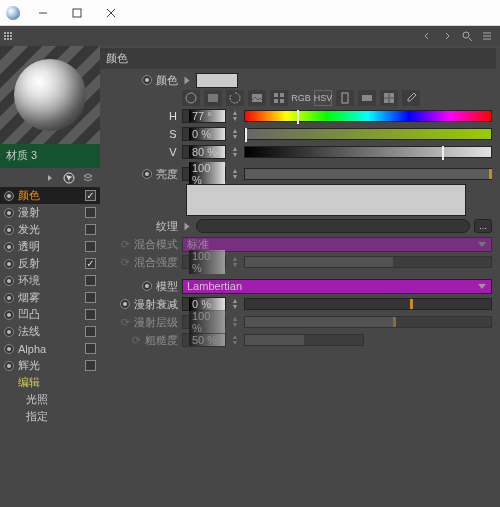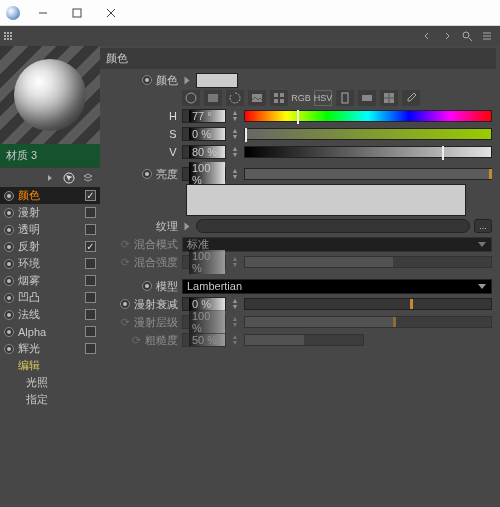--- a/index.html
+++ b/index.html
@@ -62,21 +62,21 @@
 
   .pctbar { flex:1; height:12px; border:1px solid #222; background:#353535; position:relative; }
   .pctbar .fill { position:absolute; top:0; bottom:0; left:0; background:#5b5b5b; }
   .pctbar .mark { position:absolute; top:0; bottom:0; width:3px; background:#c78a2a; }
 
   .texfield { flex:1; height:14px; background:#353535; border:1px solid #222; border-radius:7px; }
   .texbtn { width:18px; height:14px; background:#353535; border:1px solid #222; border-radius:3px; display:flex; align-items:center; justify-content:center; font-size:9px;}
   .arrow { width:10px; display:flex; align-items:center; justify-content:center; }
   .arrow::before { content:""; border-left:4px solid transparent; border-right:4px solid transparent; border-top:5px solid #999; }
   .disabled { opacity:.55; }
-  .combo { flex:1; height:15px; background:#000000; border:1px solid #222; display:flex; align-items:center; padding:0 4px; position:relative; }
+  .combo { flex:1; height:15px; background:#a21caf; border:1px solid #222; display:flex; align-items:center; padding:0 4px; position:relative; }
   .combo::after { content:""; position:absolute; right:5px; border-left:4px solid transparent; border-right:4px solid transparent; border-top:5px solid #999; }
   .loop { color:#888; font-size:11px; }
   .big-swatch { width:280px; height:32px; background:#ccc; border:1px solid #222; margin-left:4px; }
 </style>
 </head>
 <body>
 
 <div class="titlebar">
   <div class="app-icon"></div>
   <div class="win-btn">
@@ -164,20 +164,25 @@
           <span class="lbl">颜色</span>
           <span class="chk on"></span>
         </div>
       <div class="ch">
           <span class="radio on"></span>
           <span class="lbl">漫射</span>
           <span class="chk"></span>
         </div>
       <div class="ch">
           <span class="radio on"></span>
+          <span class="lbl">发光</span>
+          <span class="chk"></span>
+        </div>
+      <div class="ch">
+          <span class="radio on"></span>
           <span class="lbl">透明</span>
           <span class="chk"></span>
         </div>
       <div class="ch">
           <span class="radio on"></span>
           <span class="lbl">反射</span>
           <span class="chk on"></span>
         </div>
       <div class="ch">
           <span class="radio on"></span>

